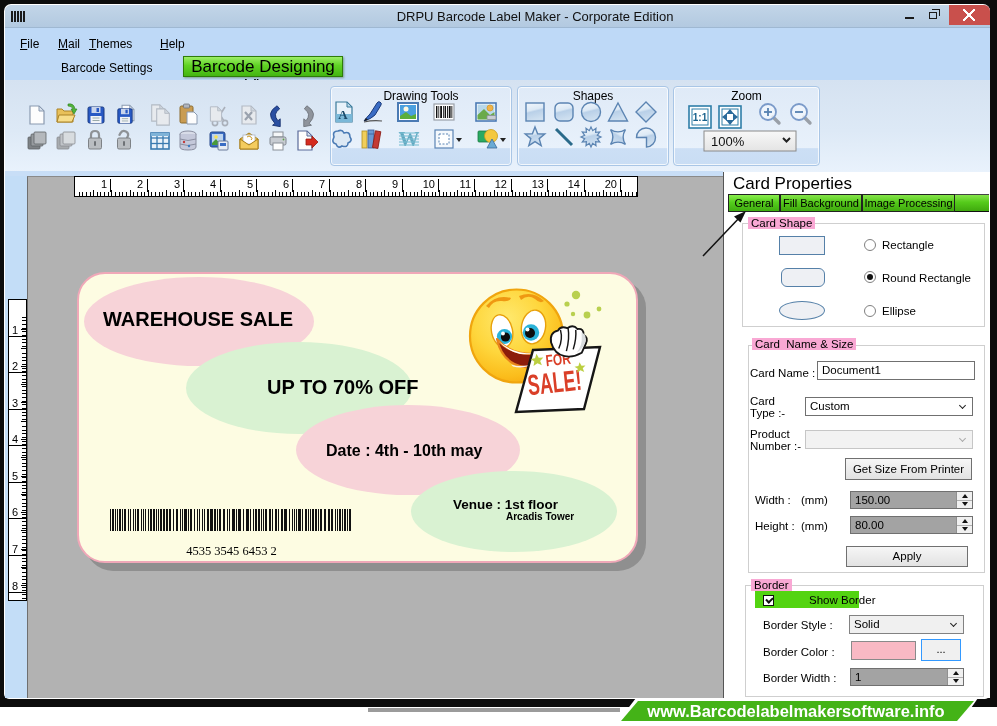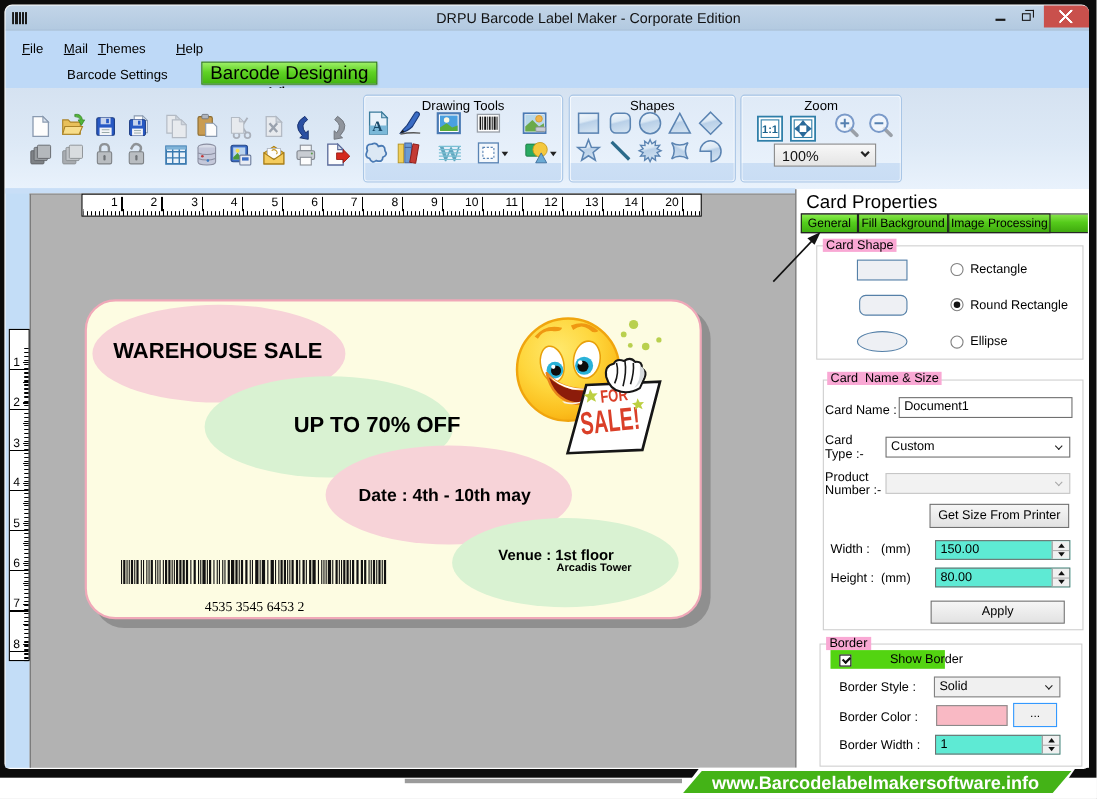--- a/index.html
+++ b/index.html
@@ -70,21 +70,21 @@
 
 #rpanel { left:723px; top:172px; width:267px; height:526px; background:#fff; border-left:1px solid #555; }
 #cardprops { left:733px; top:174px; font-size:17px; color:#000; }
 #tabbar { left:728px; top:194px; width:261px; height:18px; background:linear-gradient(#86e44a,#55cb1b 45%,#3fa90e); border-top:1px solid #444; border-bottom:1px solid #111; }
 .tab { position:absolute; top:194px; height:18px; font-size:11px; color:#000; text-align:center; line-height:17px; border:1px solid #222; background:linear-gradient(#86e44a,#55cb1b 45%,#3fa90e); white-space:nowrap; }
 .gbox { position:absolute; border:1px solid #cfcfcf; }
 .glabel { position:absolute; background:#f9a8d4; font-size:11.5px; color:#000; padding:0 3px; }
 .plabel { position:absolute; font-size:11.5px; color:#000; }
 .combo { position:absolute; background:#fff; border:1px solid #707070; font-size:11.5px; color:#000; }
 .btn { position:absolute; background:linear-gradient(#f6f6f6,#e2e2e2); border:1px solid #707070; font-size:11.5px; color:#000; text-align:center; }
-.spin { position:absolute; background:#5eead4; border:1px solid #707070; font-size:11.5px; color:#000; }
+.spin { position:absolute; background:#a3a3a3; border:1px solid #707070; font-size:11.5px; color:#000; }
 
 
 </style>
 </head>
 <body>
 <div id="stage">
   <div class="abs" id="frame"></div>
   <div class="abs" id="winwhite"></div>
   <div class="abs" id="titlebar"></div>
   <div class="abs" id="titletext">DRPU Barcode Label Maker - Corporate Edition</div>

